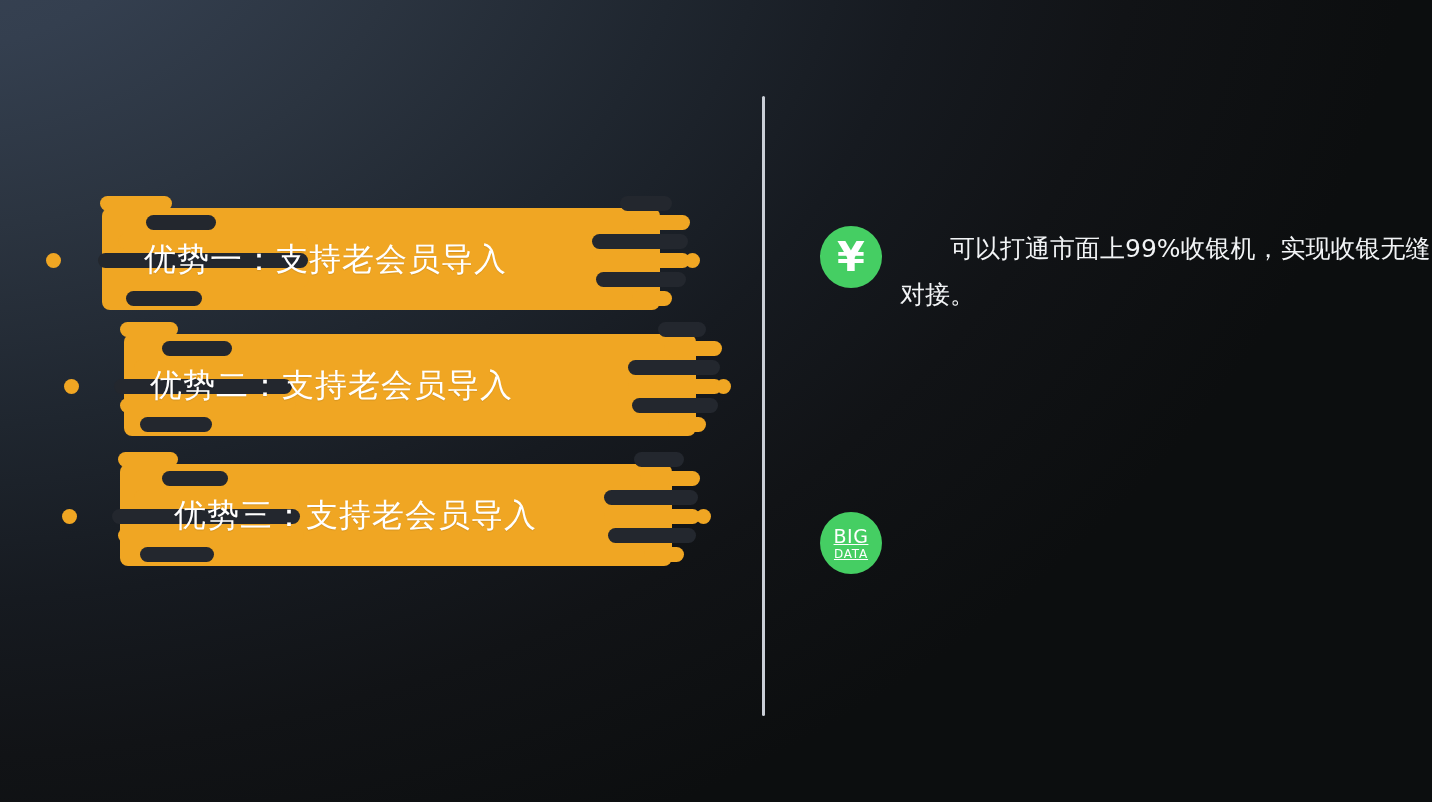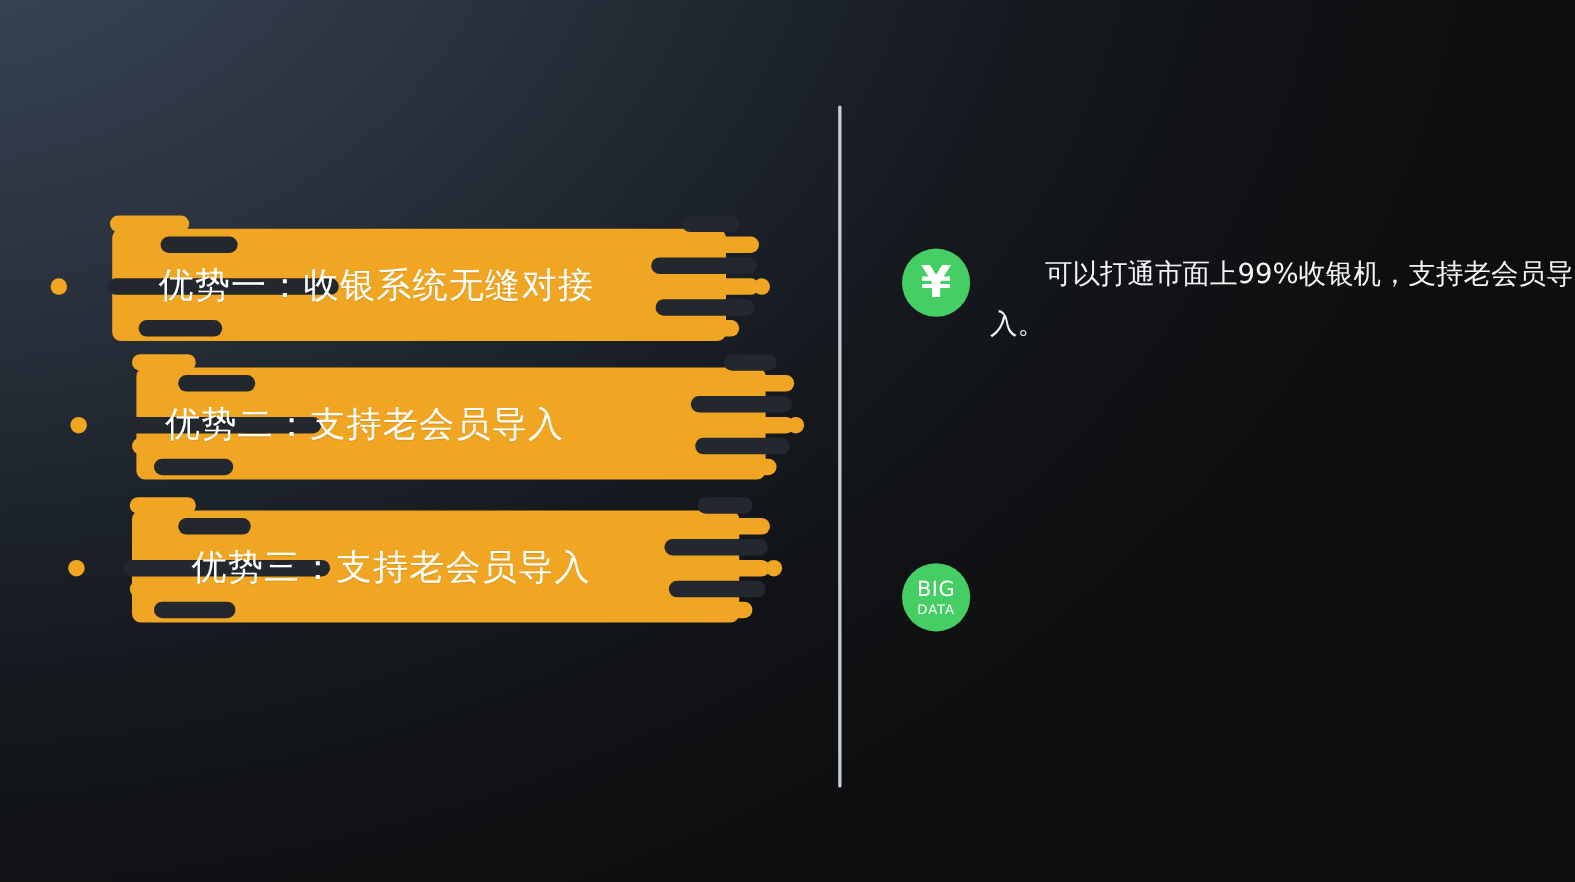--- a/index.html
+++ b/index.html
@@ -123,20 +123,21 @@
     font-size: 40px;
     font-weight: 700;
     line-height: 1;
     font-family: "DejaVu Sans", "Liberation Sans", sans-serif;
   }
   .icon-bigdata {
     color: #ffffff;
     text-align: center;
     line-height: 1;
     font-family: "DejaVu Sans", "Liberation Sans", sans-serif;
+    text-decoration: underline;
   }
   .icon-bigdata .bd-big {
     display: block;
     font-size: 19px;
     font-weight: 400;
     letter-spacing: .5px;
   }
   .icon-bigdata .bd-data {
     display: block;
     font-size: 12px;
@@ -173,21 +174,21 @@
       <div class="dot" style="left:6px;   top:57px;"></div>
 
       <div class="notch" style="left:580px; top:0px;   width:52px;"></div>
       <div class="bar" style="left:588px; top:19px;  width:62px;"></div>
       <div class="notch" style="left:552px; top:38px;  width:96px;"></div>
       <div class="bar" style="left:552px; top:57px;  width:98px;"></div>
       <div class="notch" style="left:556px; top:76px;  width:90px;"></div>
       <div class="bar" style="left:592px; top:95px;  width:40px;"></div>
       <div class="dot" style="left:645px; top:57px;"></div>
 
-      <div class="banner-label" style="left:104px;">优势一：收银系统无缝对接</div>
+      <div class="banner-label" style="left:104px;">优势一：支持老会员导入</div>
     </div>
 
     <div class="banner" style="left:62px; top:322px; width:660px;">
       <div class="banner-body" style="left:62px; width:572px;"></div>
 
       <div class="bar" style="left:58px;  top:0px;   width:58px;"></div>
       <div class="notch" style="left:100px; top:19px;  width:70px;"></div>
       <div class="bar" style="left:72px;  top:38px;  width:158px;"></div>
       <div class="notch" style="left:52px;  top:57px;  width:178px;"></div>
       <div class="bar" style="left:58px;  top:76px;  width:176px;"></div>
@@ -230,21 +231,21 @@
   </div>
 
   <div id="divider"></div>
 
   <div id="right-column">
 
     <div class="feature-row" style="top:226px;">
       <div class="feature-icon">
         <span class="icon-yen">¥</span>
       </div>
-      <div class="feature-text">可以打通市面上99%收银机，支持老会员导入。</div>
+      <div class="feature-text">可以打通市面上99%收银机，实现收银无缝对接。</div>
     </div>
 
 
     <div class="feature-row" style="top:512px;">
       <div class="feature-icon">
         <span class="icon-bigdata">
           <span class="bd-big">BIG</span>
           <span class="bd-data">DATA</span>
         </span>
       </div>

